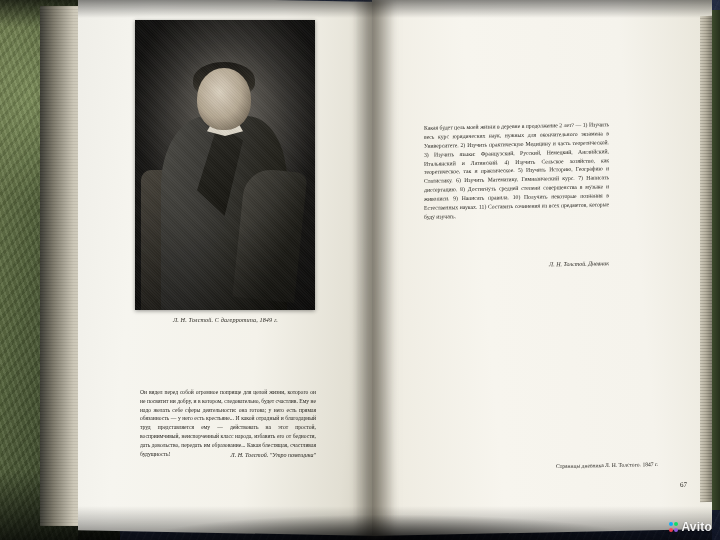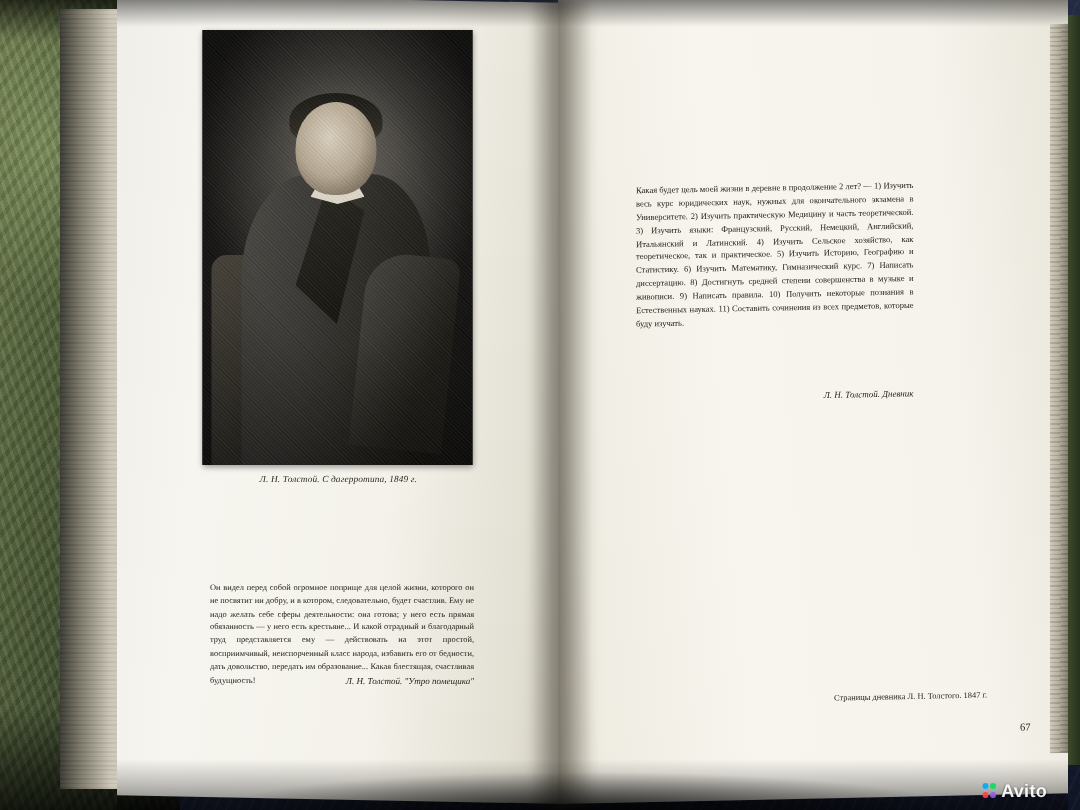--- a/index.html
+++ b/index.html
@@ -287,21 +287,21 @@
   
   .book-shadow {
     position: absolute;
     left: 60px; bottom: 0; width: 660px; height: 46px;
     background: radial-gradient(ellipse 330px 34px at 50% 100%, rgba(0,0,0,.75), rgba(0,0,0,0) 75%);
   }
 
   
   .watermark {
     position: absolute;
-    right: 22px; bottom: 6px;
+    right: 8px; bottom: 6px;
     display: flex;
     align-items: center;
     gap: 3px;
     opacity: .92;
     justify-content: flex-end;
   }
   .wm-dots {
     display: grid;
     grid-template-columns: repeat(2, 4px);
     grid-template-rows: repeat(2, 4px);

